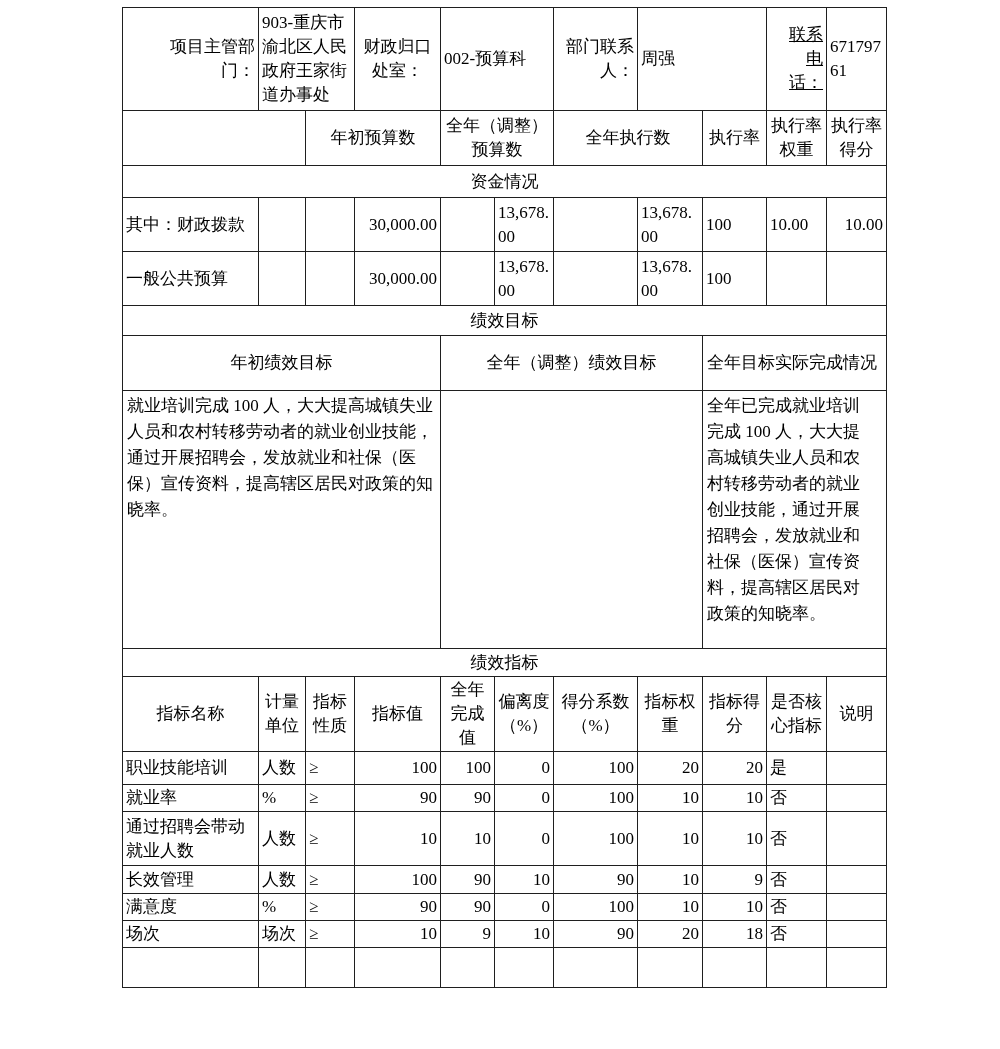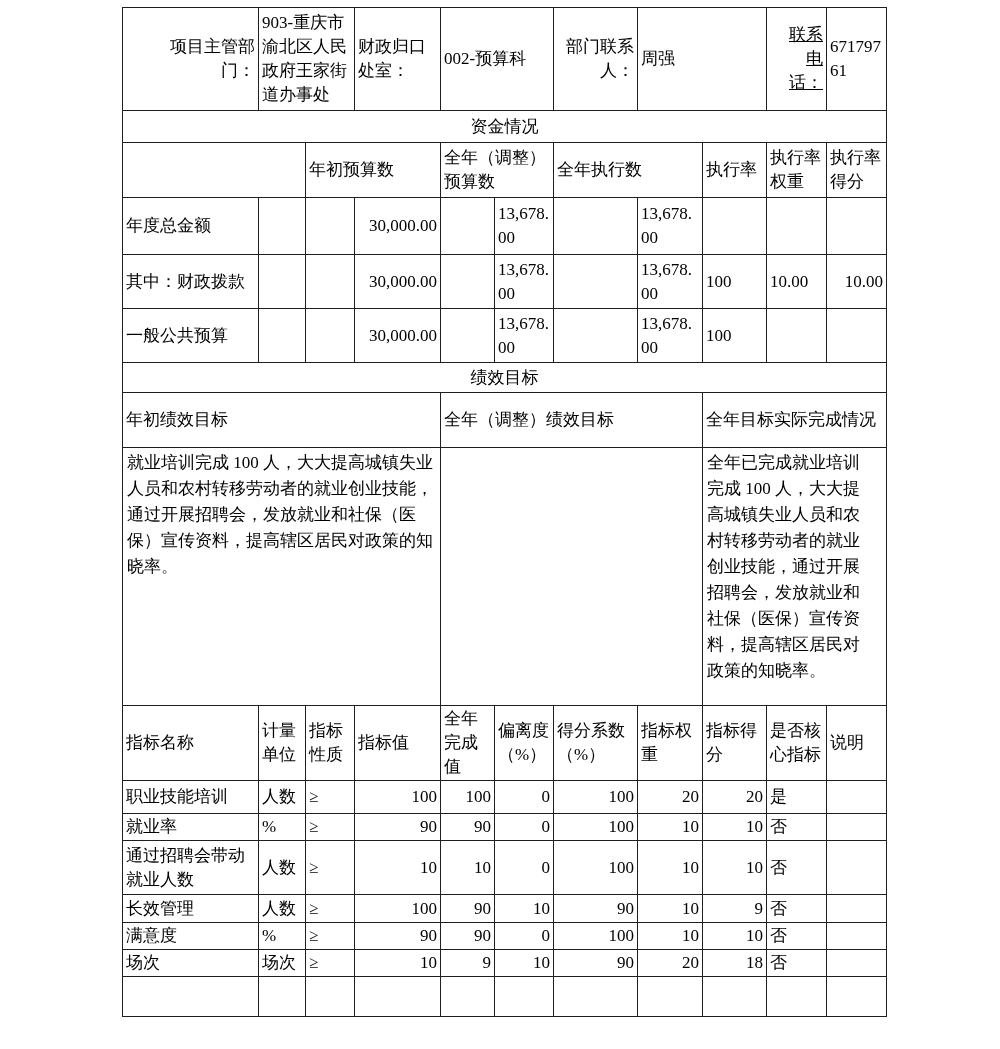--- a/index.html
+++ b/index.html
@@ -21,21 +21,21 @@
     border: 1px solid #1f1f1f;
     padding: 1px 3px;
     vertical-align: middle;
     overflow: hidden;
     overflow-wrap: break-word;
     word-wrap: break-word;
     line-height: 24px;
   }
   .l { text-align: left; }
   .r { text-align: right; }
-  .c { }
+  .c { text-align: center; }
   .t { vertical-align: top; }
   .pad-dept   { padding-left: 25px; }
   .pad-contact{ padding-left: 8px; }
   .pad-phone  { padding-left: 16px; text-decoration: underline; }
   .goals-h3   { padding-right: 8px; }
   .goal-text  { line-height: 26px; padding: 2px 4px; font-family: Liberation Serif, serif; }
   .goal-actual{ padding-right: 12px; }
   .section-title { text-align: center; }
 </style>
 </head>
@@ -61,47 +61,34 @@
     <td class="r pad-dept">项目主管部门：</td>
     <td colspan="2" class="l">903-重庆市渝北区人民政府王家街道办事处</td>
     <td class="c">财政归口处室：</td>
     <td colspan="2" class="l">002-预算科</td>
     <td class="r pad-contact">部门联系人：</td>
     <td colspan="2" class="l">周强</td>
     <td class="r pad-phone">联系电话：</td>
     <td class="l">67179761</td>
   </tr>
 
-  <tr style="height:32px">
-    <td colspan="11" class="section-title">资金情况</td>
-  </tr>
-
   <tr style="height:55px">
     <td colspan="2"></td>
     <td colspan="2" class="c">年初预算数</td>
     <td colspan="2" class="c">全年（调整）预算数</td>
     <td colspan="2" class="c">全年执行数</td>
     <td class="c">执行率</td>
     <td class="c">执行率权重</td>
     <td class="c">执行率得分</td>
   </tr>
 
-  <tr style="height:57px">
-    <td class="l">年度总金额</td>
-    <td></td>
-    <td></td>
-    <td class="r">30,000.00</td>
-    <td></td>
-    <td class="l">13,678.00</td>
-    <td></td>
-    <td class="l">13,678.00</td>
-    <td class="l"></td>
-    <td class="l"></td>
-    <td class="r"></td>
-  </tr>
+  <tr style="height:32px">
+    <td colspan="11" class="section-title">资金情况</td>
+  </tr>
+
 
   <tr style="height:54px">
     <td class="l">其中：财政拨款</td>
     <td></td>
     <td></td>
     <td class="r">30,000.00</td>
     <td></td>
     <td class="l">13,678.00</td>
     <td></td>
     <td class="l">13,678.00</td>
@@ -133,20 +120,23 @@
     <td colspan="4" class="c">全年（调整）绩效目标</td>
     <td colspan="3" class="c goals-h3">全年目标实际完成情况</td>
   </tr>
 
   <tr style="height:258px">
     <td colspan="4" class="l t goal-text">就业培训完成 100 人，大大提高城镇失业人员和农村转移劳动者的就业创业技能，通过开展招聘会，发放就业和社保（医保）宣传资料，提高辖区居民对政策的知晓率。</td>
     <td colspan="4" class="l t goal-text"></td>
     <td colspan="3" class="l t goal-text goal-actual">全年已完成就业培训完成 100 人，大大提高城镇失业人员和农村转移劳动者的就业创业技能，通过开展招聘会，发放就业和社保（医保）宣传资料，提高辖区居民对政策的知晓率。</td>
   </tr>
 
+  <tr style="height:28px">
+    <td colspan="11" class="section-title">绩效指标</td>
+  </tr>
 
   <tr style="height:75px">
     <td class="c">指标名称</td>
     <td class="c">计量单位</td>
     <td class="c">指标性质</td>
     <td class="c">指标值</td>
     <td class="c">全年完成值</td>
     <td class="c">偏离度（%）</td>
     <td class="c">得分系数（%）</td>
     <td class="c">指标权重</td>

